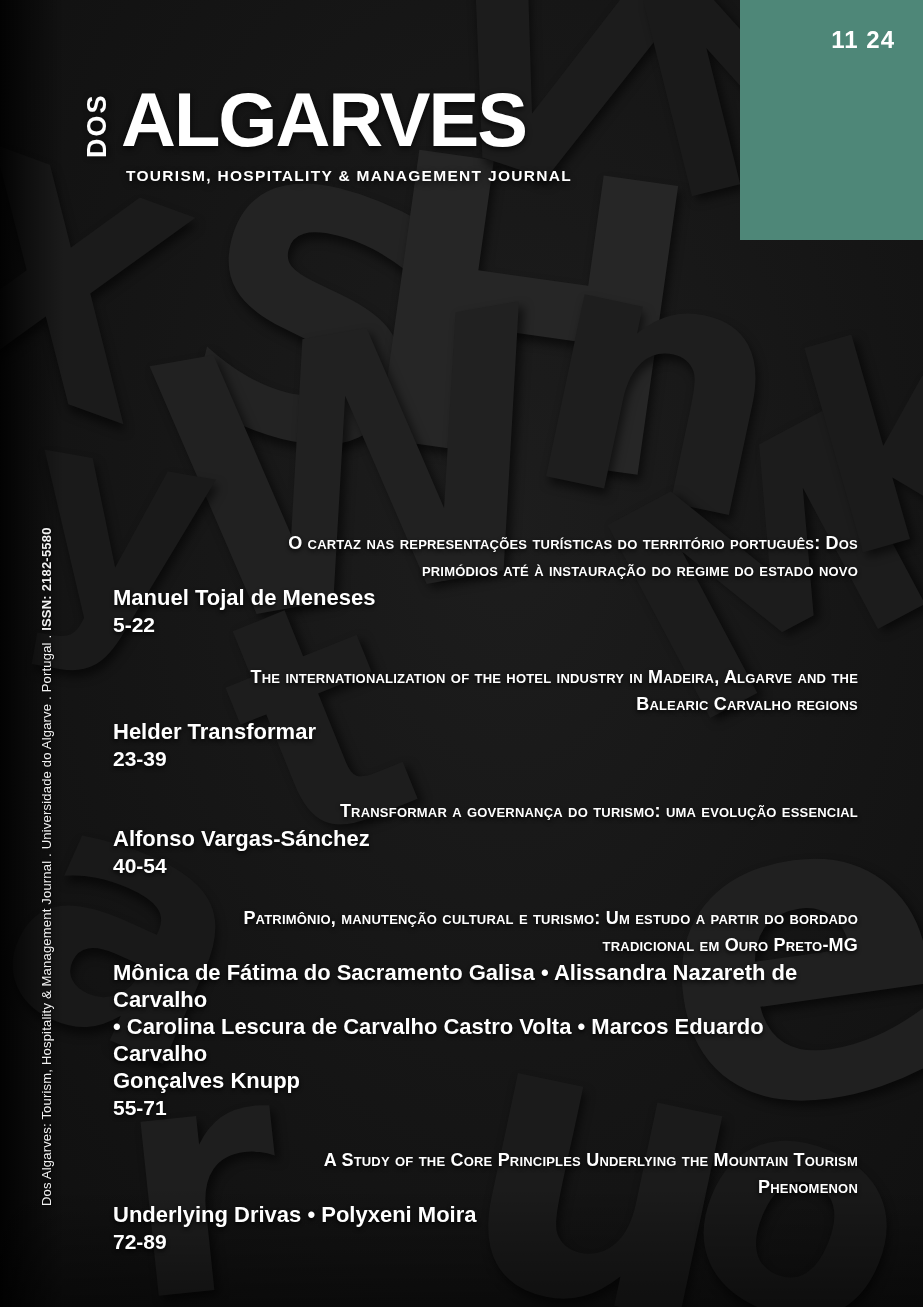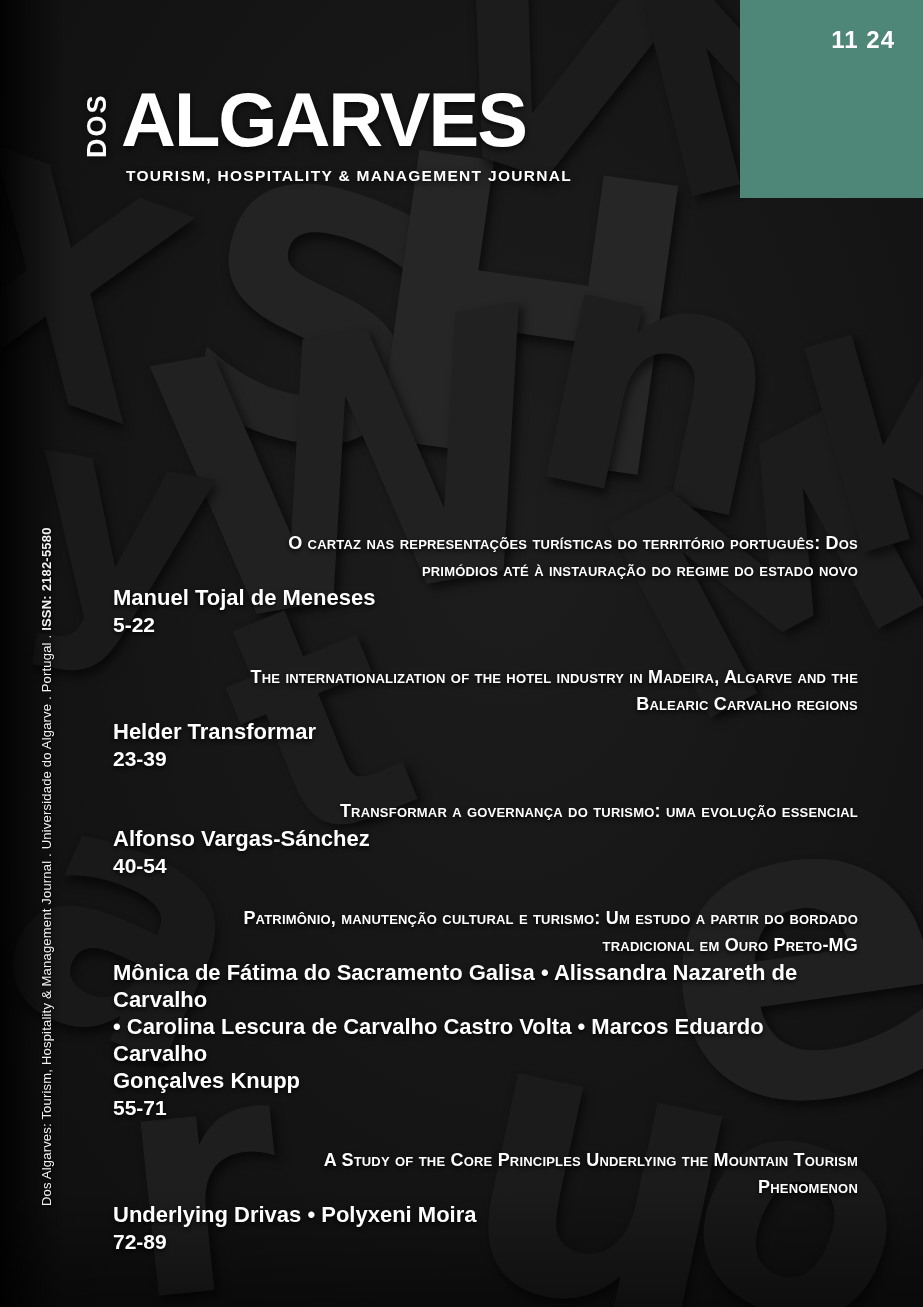--- a/index.html
+++ b/index.html
@@ -25,21 +25,21 @@
   .left-vignette {
     position: absolute; left: 0; top: 0; bottom: 0; width: 64px;
     background: linear-gradient(90deg, rgba(0,0,0,0.88) 0%, rgba(0,0,0,0.45) 45%, rgba(0,0,0,0) 100%);
   }
   .bottom-vignette {
     position: absolute; left: 0; right: 0; bottom: 0; height: 120px;
     background: linear-gradient(0deg, rgba(0,0,0,0.45), rgba(0,0,0,0));
   }
 
   
-  .issue-badge { position: absolute; top: 0; right: 0; width: 183px; height: 198px; }
+  .issue-badge { position: absolute; top: 0; right: 0; width: 183px; height: 240px; }
   .issue-date {
     position: absolute; top: 26px; right: 28px;
     font-size: 24px; font-weight: 700; letter-spacing: 1px;
   }
   .issue-number {
     position: absolute; bottom: -4px; right: 10px;
     font-size: 122px; font-weight: 800; letter-spacing: -7px; line-height: 1;
   }
 
   

